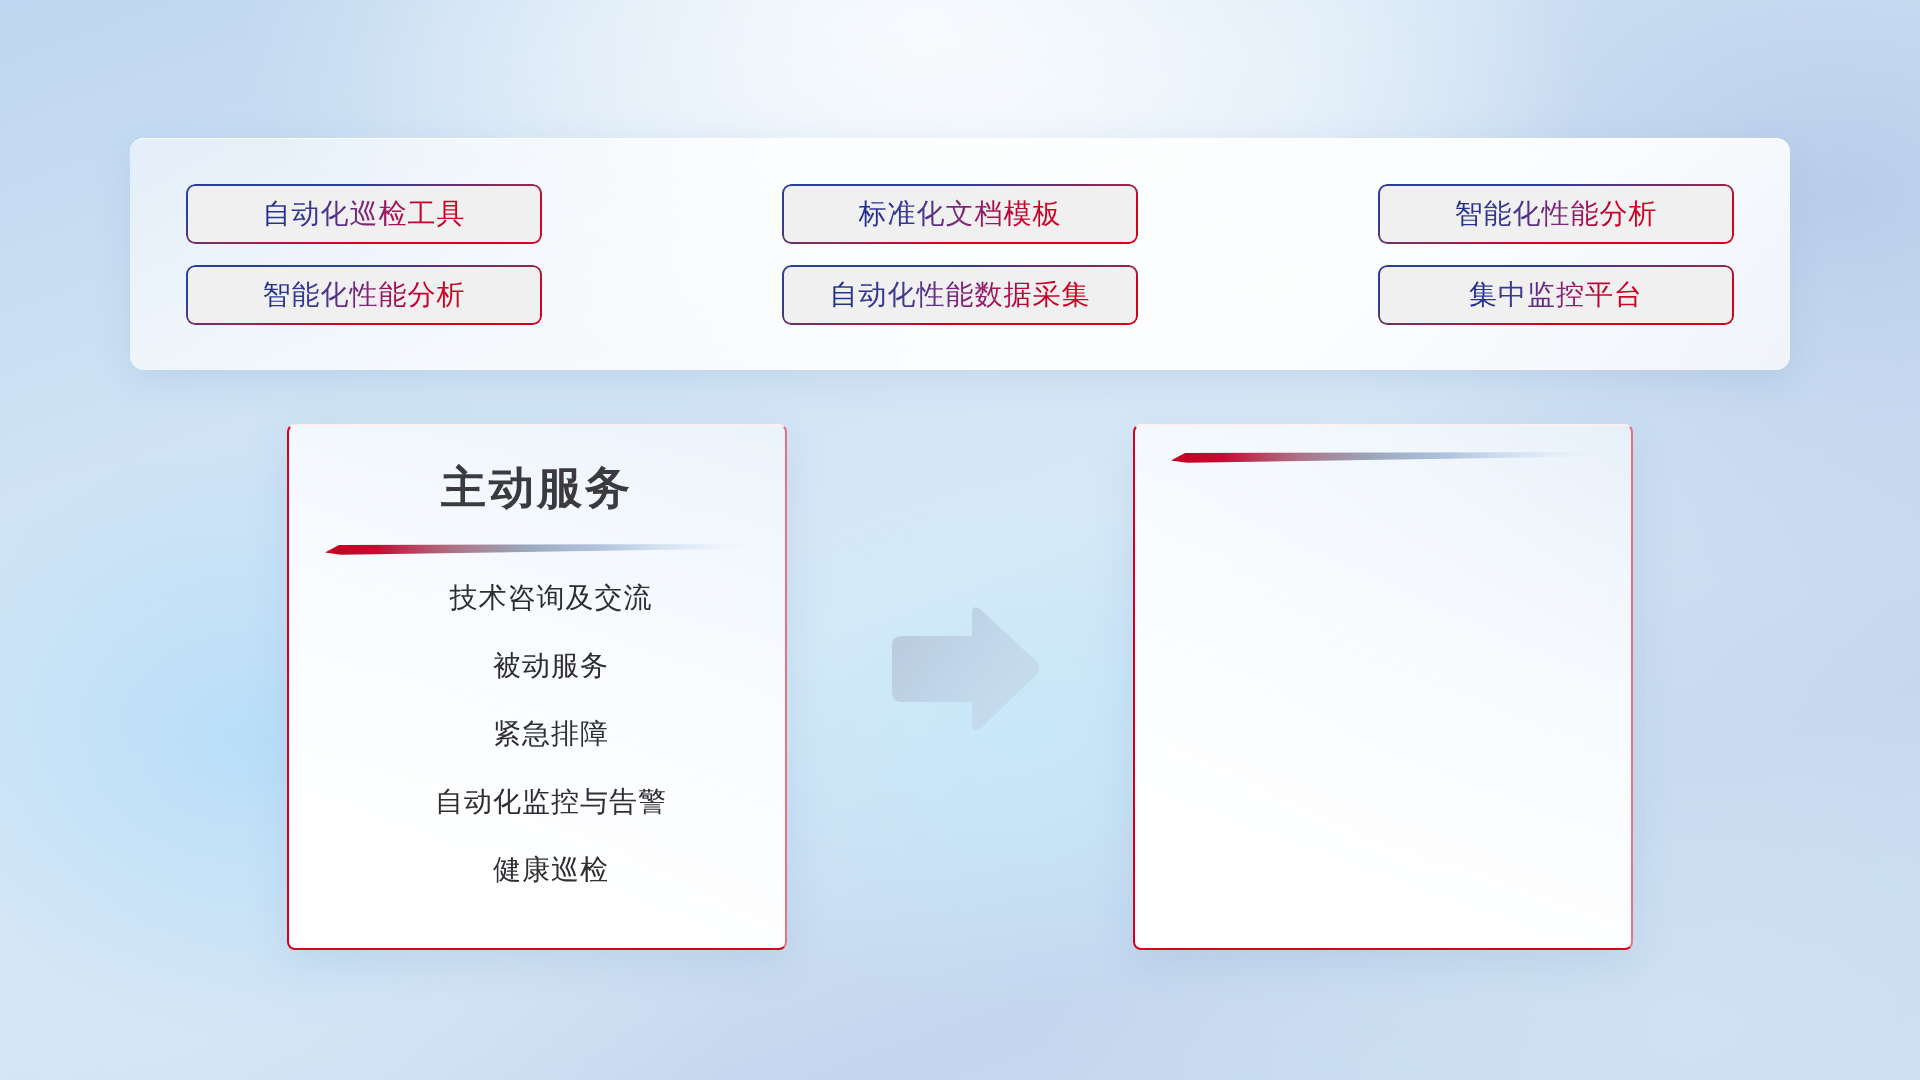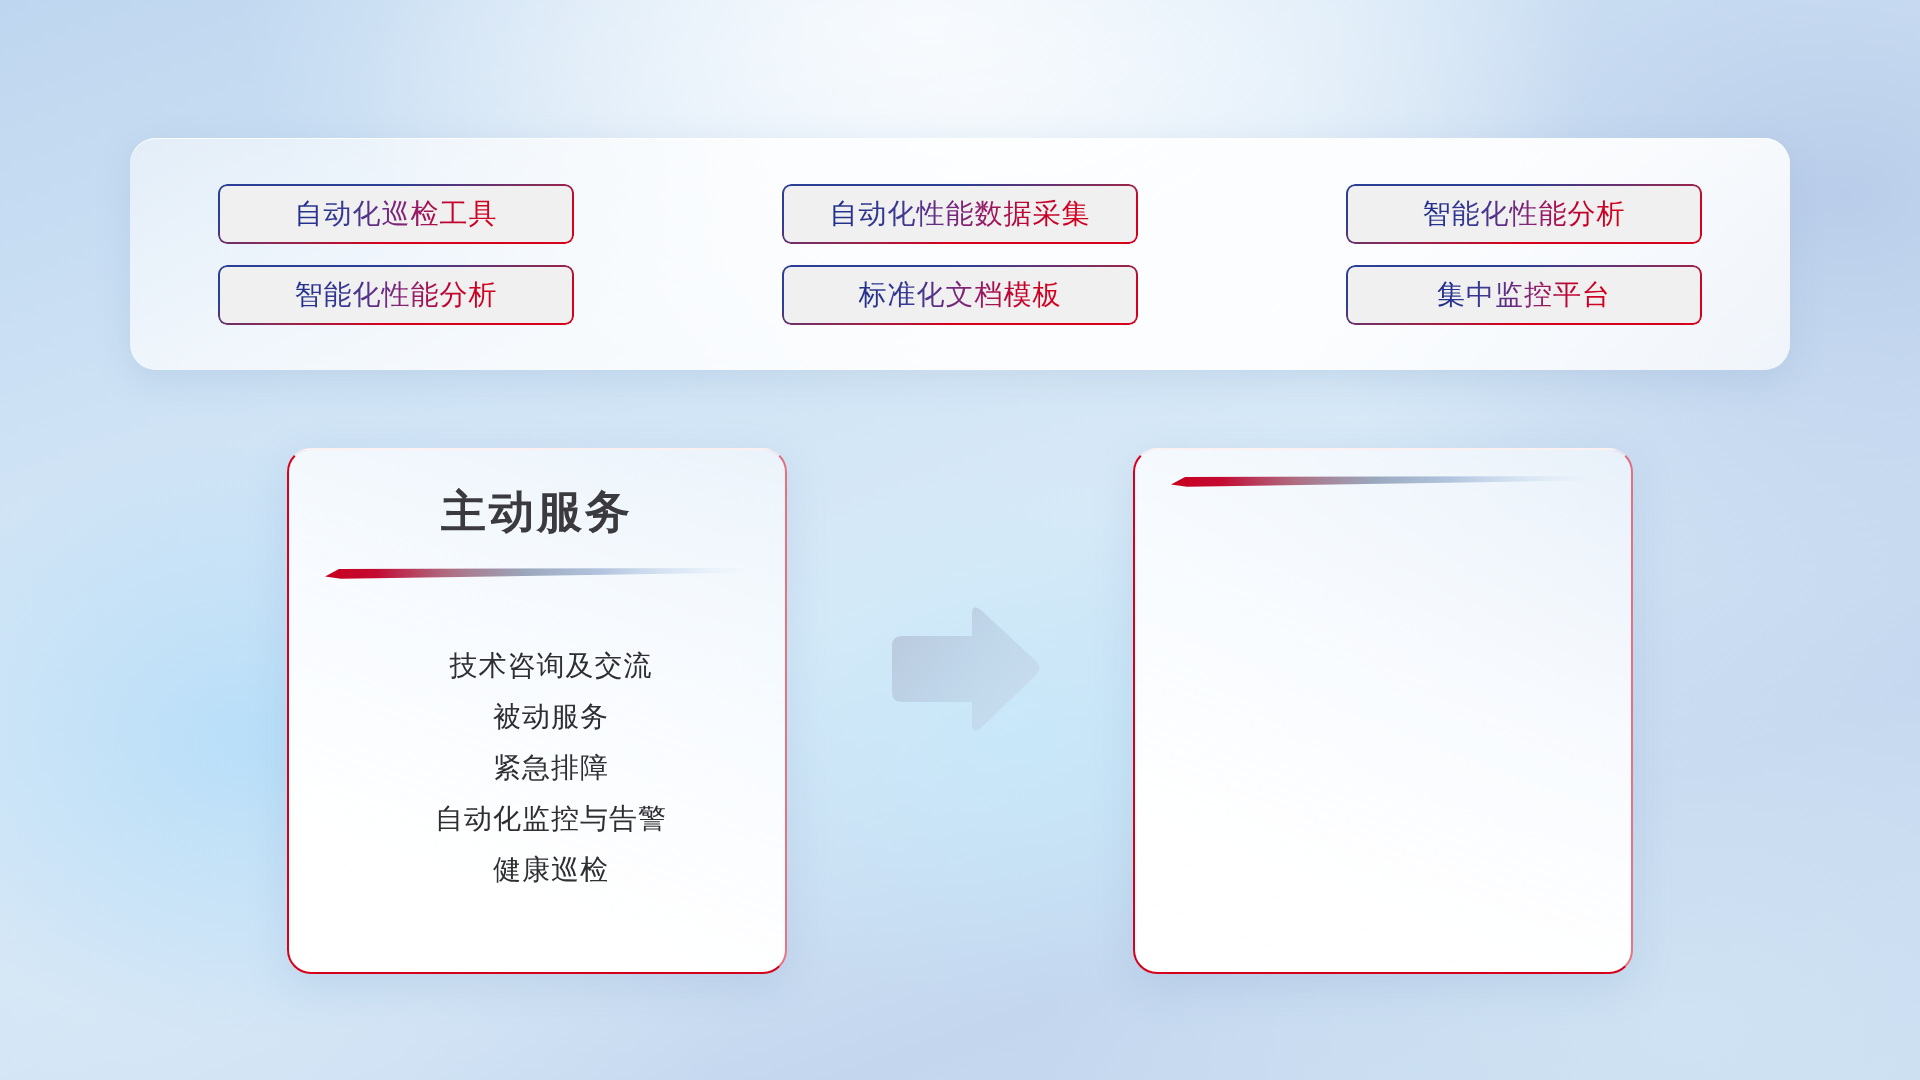--- a/index.html
+++ b/index.html
@@ -38,28 +38,28 @@
   #bg-glow-top {
     position: absolute; left: 330px; top: -220px; width: 1280px; height: 640px;
     background: radial-gradient(ellipse at 50% 50%, rgba(255,255,255,0.55) 0%, rgba(255,255,255,0) 68%);
     pointer-events: none;
   }
 
   
   #capability-panel {
     position: absolute;
     left: 130px; top: 138px; width: 1660px; height: 232px;
-    border-radius: 26px;
+    border-radius: 14px;
     background: linear-gradient(150deg, rgba(255,255,255,0.52) 0%, rgba(255,255,255,0.82) 38%, rgba(255,255,255,0.93) 70%, rgba(255,255,255,0.74) 100%);
     box-shadow: 0 10px 34px rgba(120,150,190,0.20), inset 0 1px 0 rgba(255,255,255,0.9);
     box-sizing: border-box;
     display: flex;
     align-items: center;
     justify-content: space-between;
-    padding: 0 88px;
+    padding: 0 56px;
   }
   .pill-col {
     display: flex;
     flex-direction: column;
     gap: 21px;
     width: 356px;
   }
   .pill {
     position: relative;
     height: 60px;
@@ -91,25 +91,25 @@
     background: linear-gradient(90deg, #1f2f8c 0%, #3a3a93 26%, #8a2273 55%, #c4002b 78%, #d6001c 100%);
     -webkit-background-clip: text;
     background-clip: text;
     color: transparent;
     white-space: nowrap;
   }
 
   
   .service-card {
     position: absolute;
-    top: 448px;
+    top: 424px;
     width: 500px;
     height: 526px;
     box-sizing: border-box;
-    border-radius: 24px;
+    border-radius: 8px;
     background: linear-gradient(200deg, rgba(255,255,255,0.55) 0%, rgba(252,253,255,0.90) 40%, rgba(255,255,255,0.99) 78%, rgba(255,255,255,1) 100%);
     border-left: 2px solid #d6001c;
     border-bottom: 2px solid #d6001c;
     border-right: 2px solid rgba(214,0,28,0.55);
     border-top: 2px solid rgba(214,0,28,0.06);
     box-shadow: 0 12px 40px rgba(110,145,190,0.18);
     overflow: hidden;
   }
   #card-proactive { left: 287px; }
   #card-reactive  { left: 1133px; }
@@ -124,24 +124,24 @@
   }
   .card-divider {
     position: relative;
     margin: 24px auto 0 auto;
     width: 424px;
     height: 13px;
   }
   .card-divider svg { display: block; width: 424px; height: 13px; }
 
   .card-list {
-    margin-top: 68px;
+    margin-top: 24px;
     display: flex;
     flex-direction: column;
-    gap: 13px;
+    gap: 30px;
     align-items: center;
     padding-left: 28px;
   }
   .card-list-item {
     font-size: 28px;
     color: #2f2f33;
     letter-spacing: 1px;
     white-space: nowrap;
   }
 
@@ -167,24 +167,24 @@
     <div class="pill">
       <span class="pill-label">自动化巡检工具</span>
     </div>
     <div class="pill">
       <span class="pill-label">智能化性能分析</span>
     </div>
   </div>
 
   <div class="pill-col">
     <div class="pill">
+      <span class="pill-label">标准化文档模板</span>
+    </div>
+    <div class="pill">
       <span class="pill-label">自动化性能数据采集</span>
-    </div>
-    <div class="pill">
-      <span class="pill-label">标准化文档模板</span>
     </div>
   </div>
 
   <div class="pill-col">
     <div class="pill">
       <span class="pill-label">智能化性能分析</span>
     </div>
     <div class="pill">
       <span class="pill-label">集中监控平台</span>
     </div>

